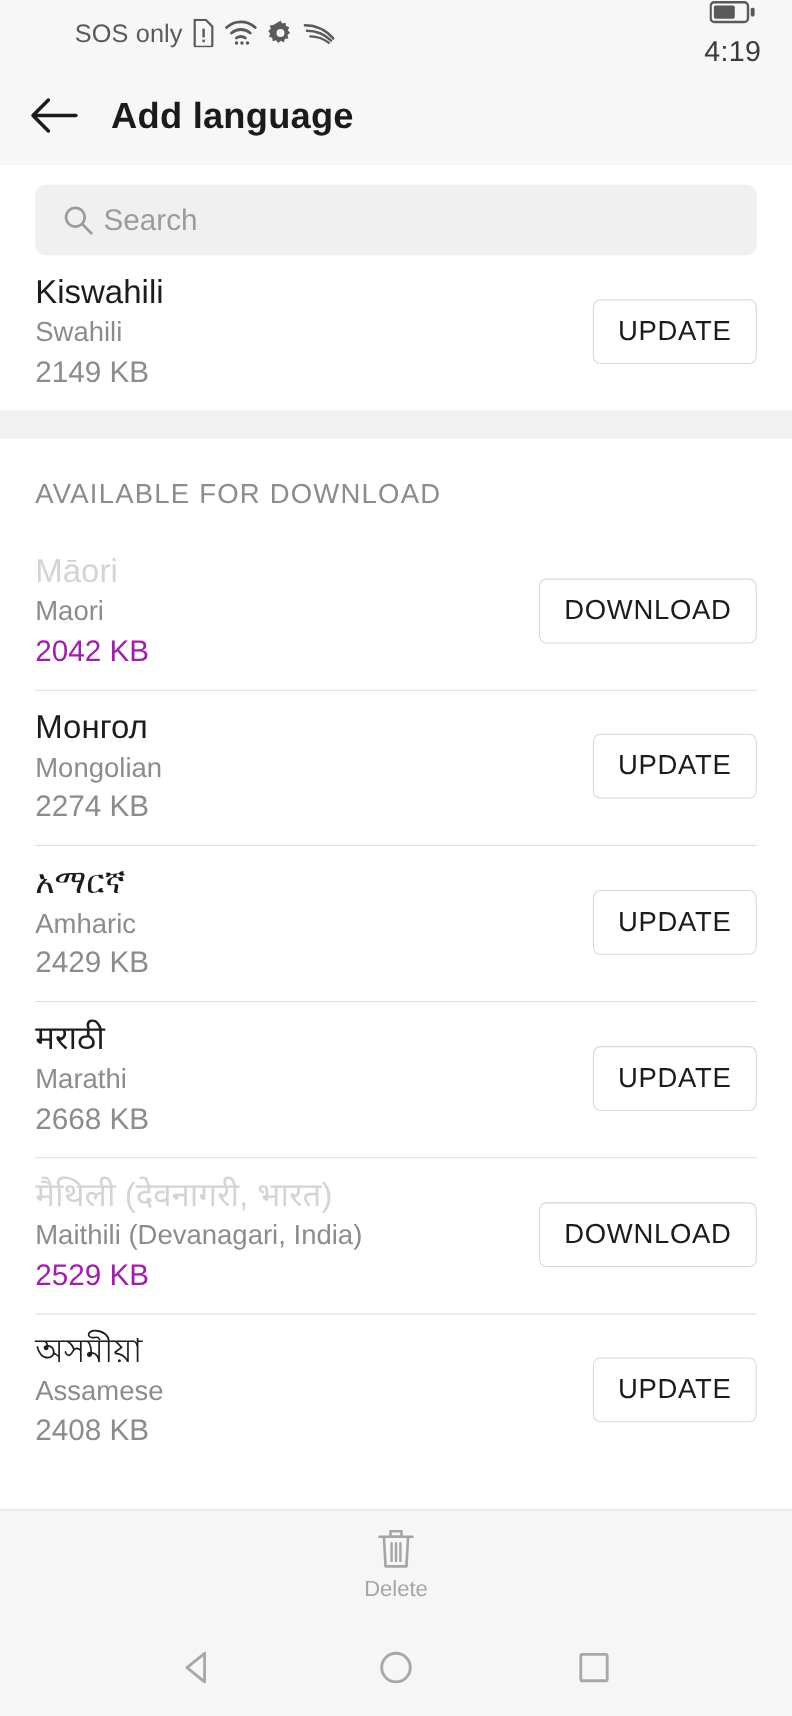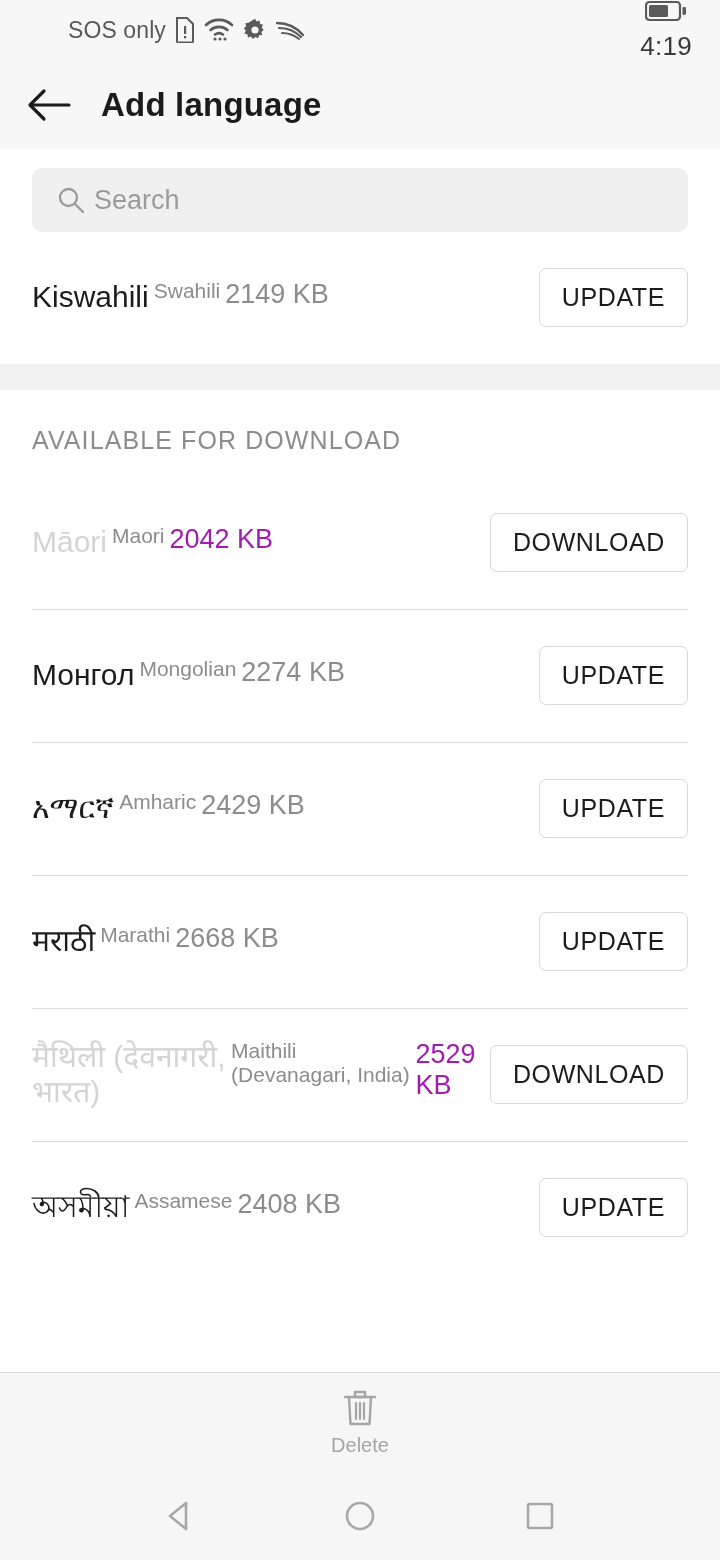--- a/index.html
+++ b/index.html
@@ -39,23 +39,23 @@
     height:64px; background:#f0f0f0; border-radius:10px;
     display:flex; align-items:center; gap:8px; padding:0 24px;
   }
   .search-placeholder { font-size:27px; color:#9b9b9b; }
 
   
   .langrow {
     display:flex; align-items:center; justify-content:space-between;
     padding:16px 32px 18px 32px; min-height:132px;
   }
-  .lang-texts { display:flex; flex-direction:row; gap:5px; }
+  .lang-texts { display:flex; flex-direction:column; gap:5px; }
   .lang-native { font-size:30px; color:#1c1c1c; line-height:1.18; }
-  .lang-english { font-size:21px; color:#8c8c8c; line-height:1.18; }
+  .lang-english { font-size:25px; color:#8c8c8c; line-height:1.18; }
   .lang-size { font-size:27px; color:#8c8c8c; line-height:1.18; }
   .dim .lang-native { color:#d4d4d4; }
   .dim .lang-english { color:#8c8c8c; }
   .dim .lang-size { color:#a21caf; }
 
   .actionbtn {
     border:1px solid #d8d8d8; border-radius:7px; background:#fff;
     font-family:"Liberation Sans","DejaVu Sans",sans-serif;
     font-size:25px; color:#1c1c1c; letter-spacing:.6px;
     padding:14px 22px; white-space:nowrap; flex:0 0 auto;text-align:center;

